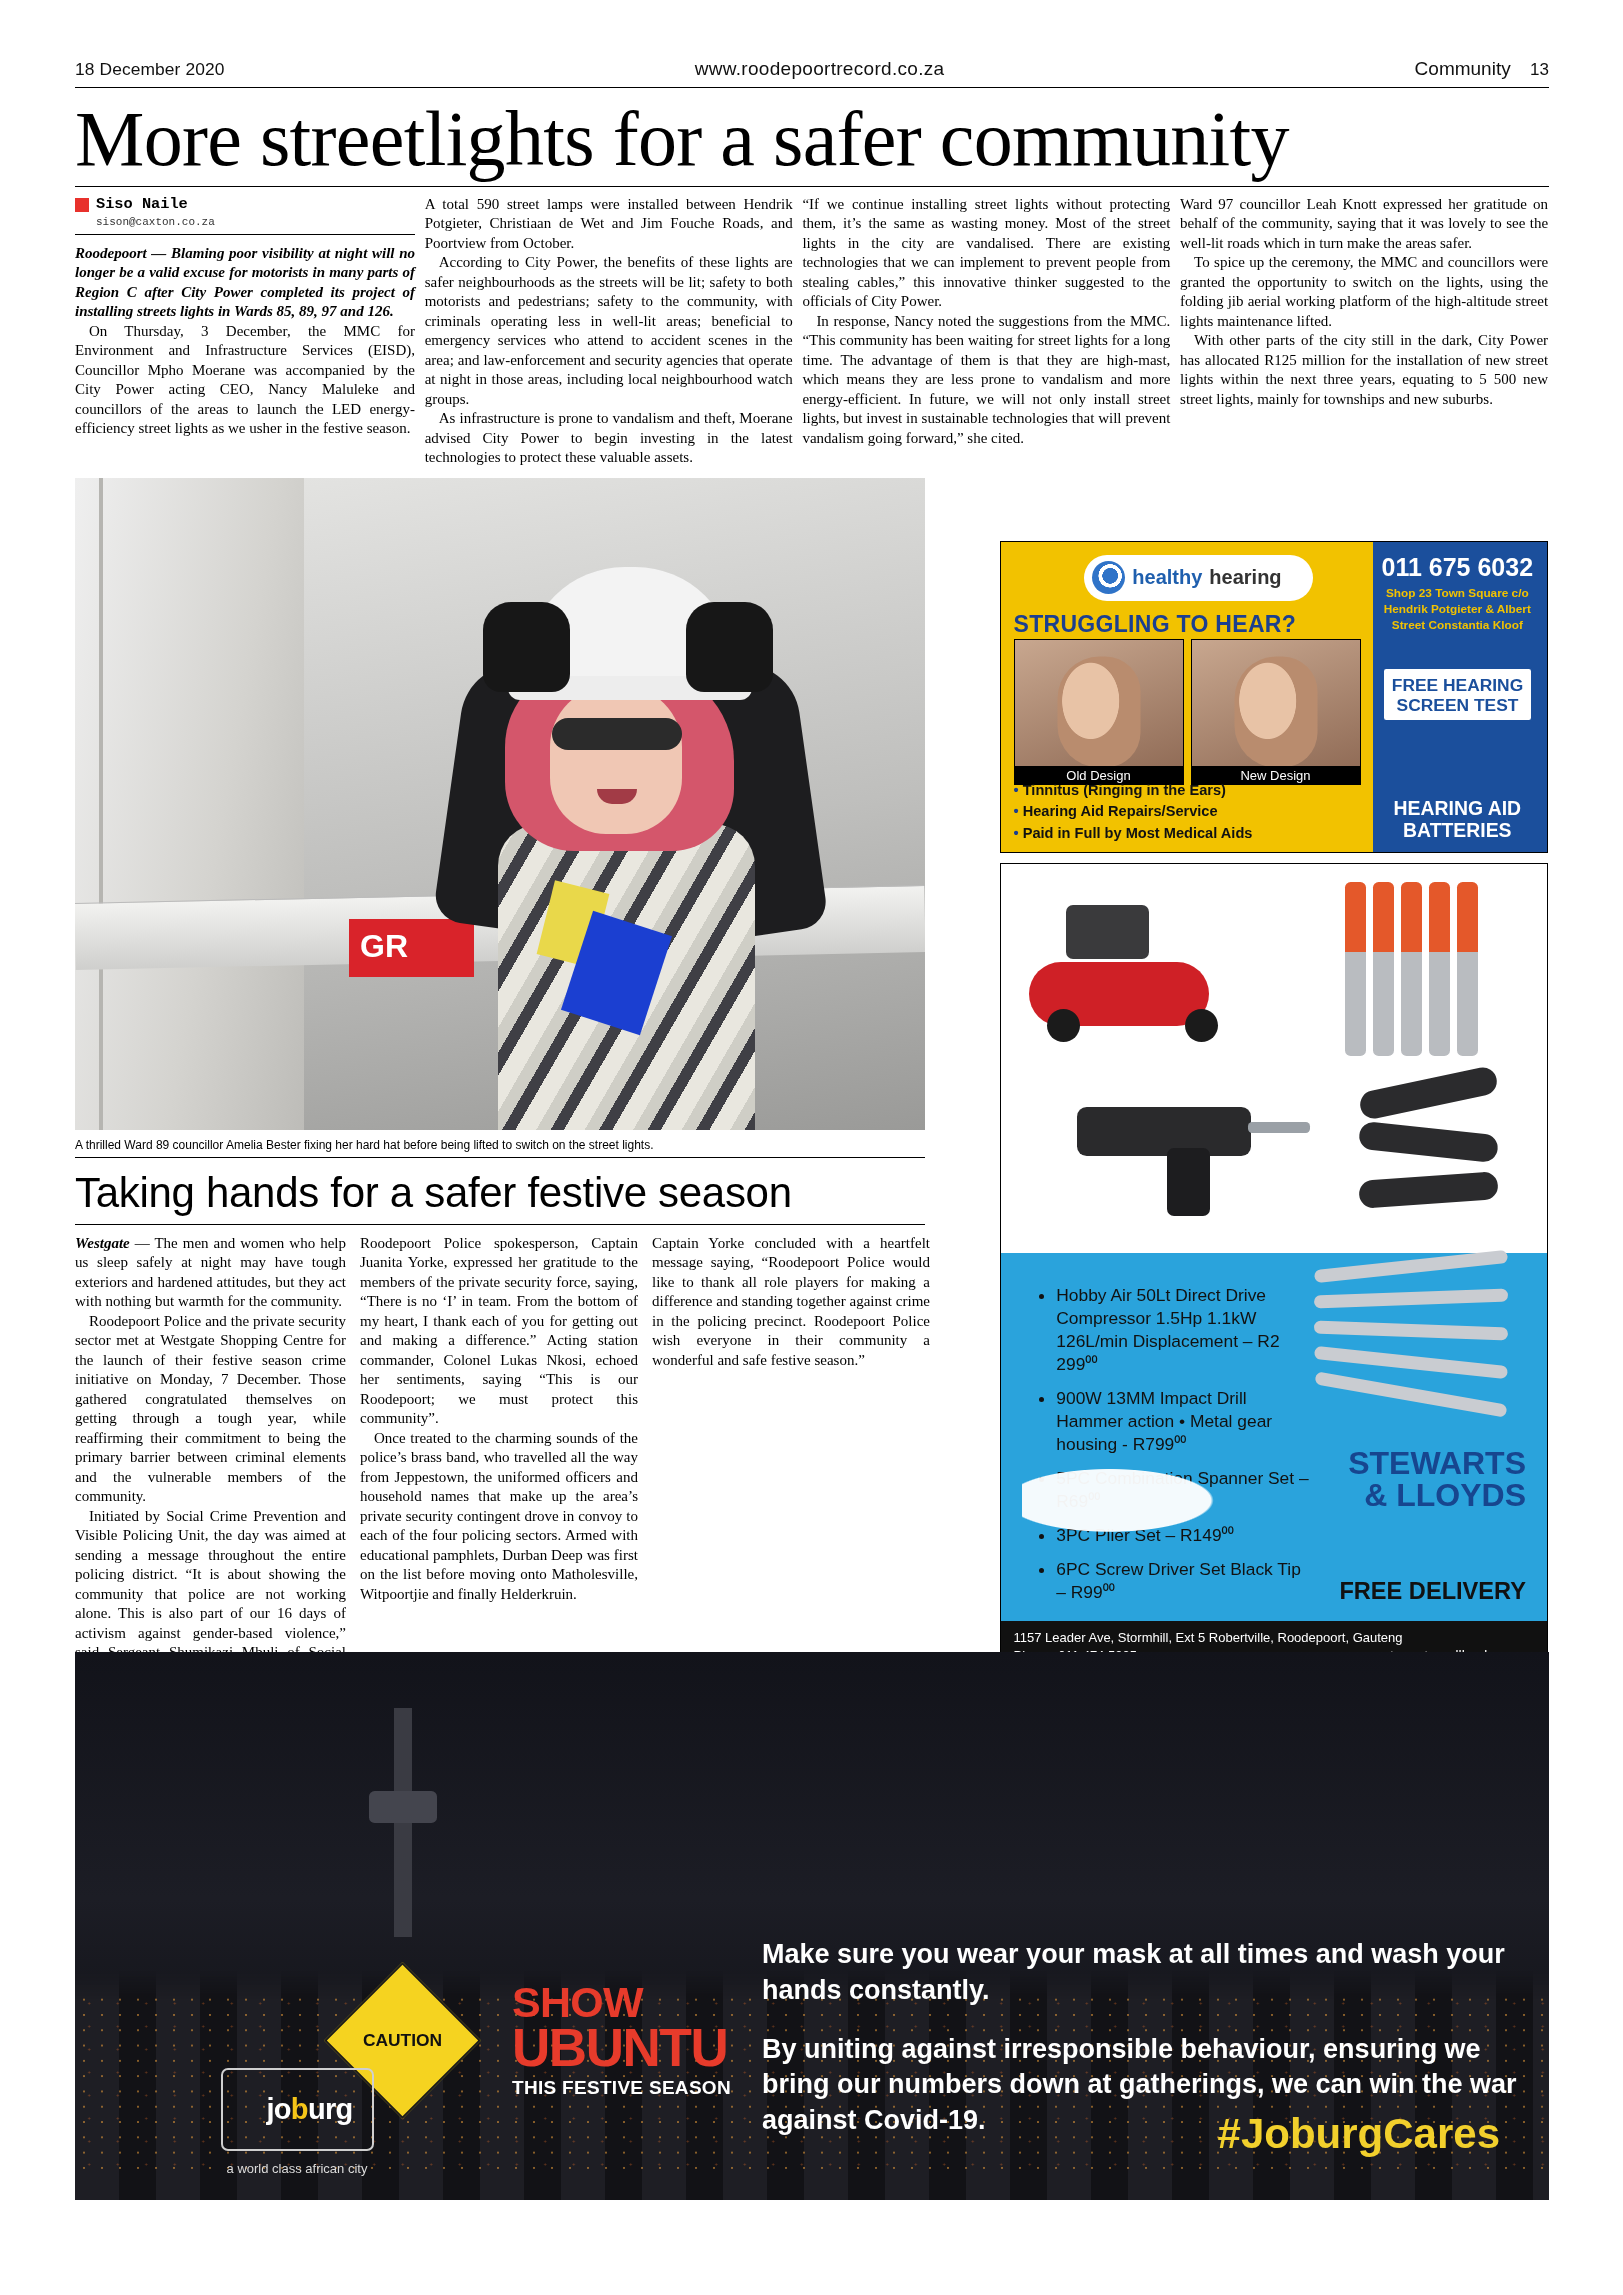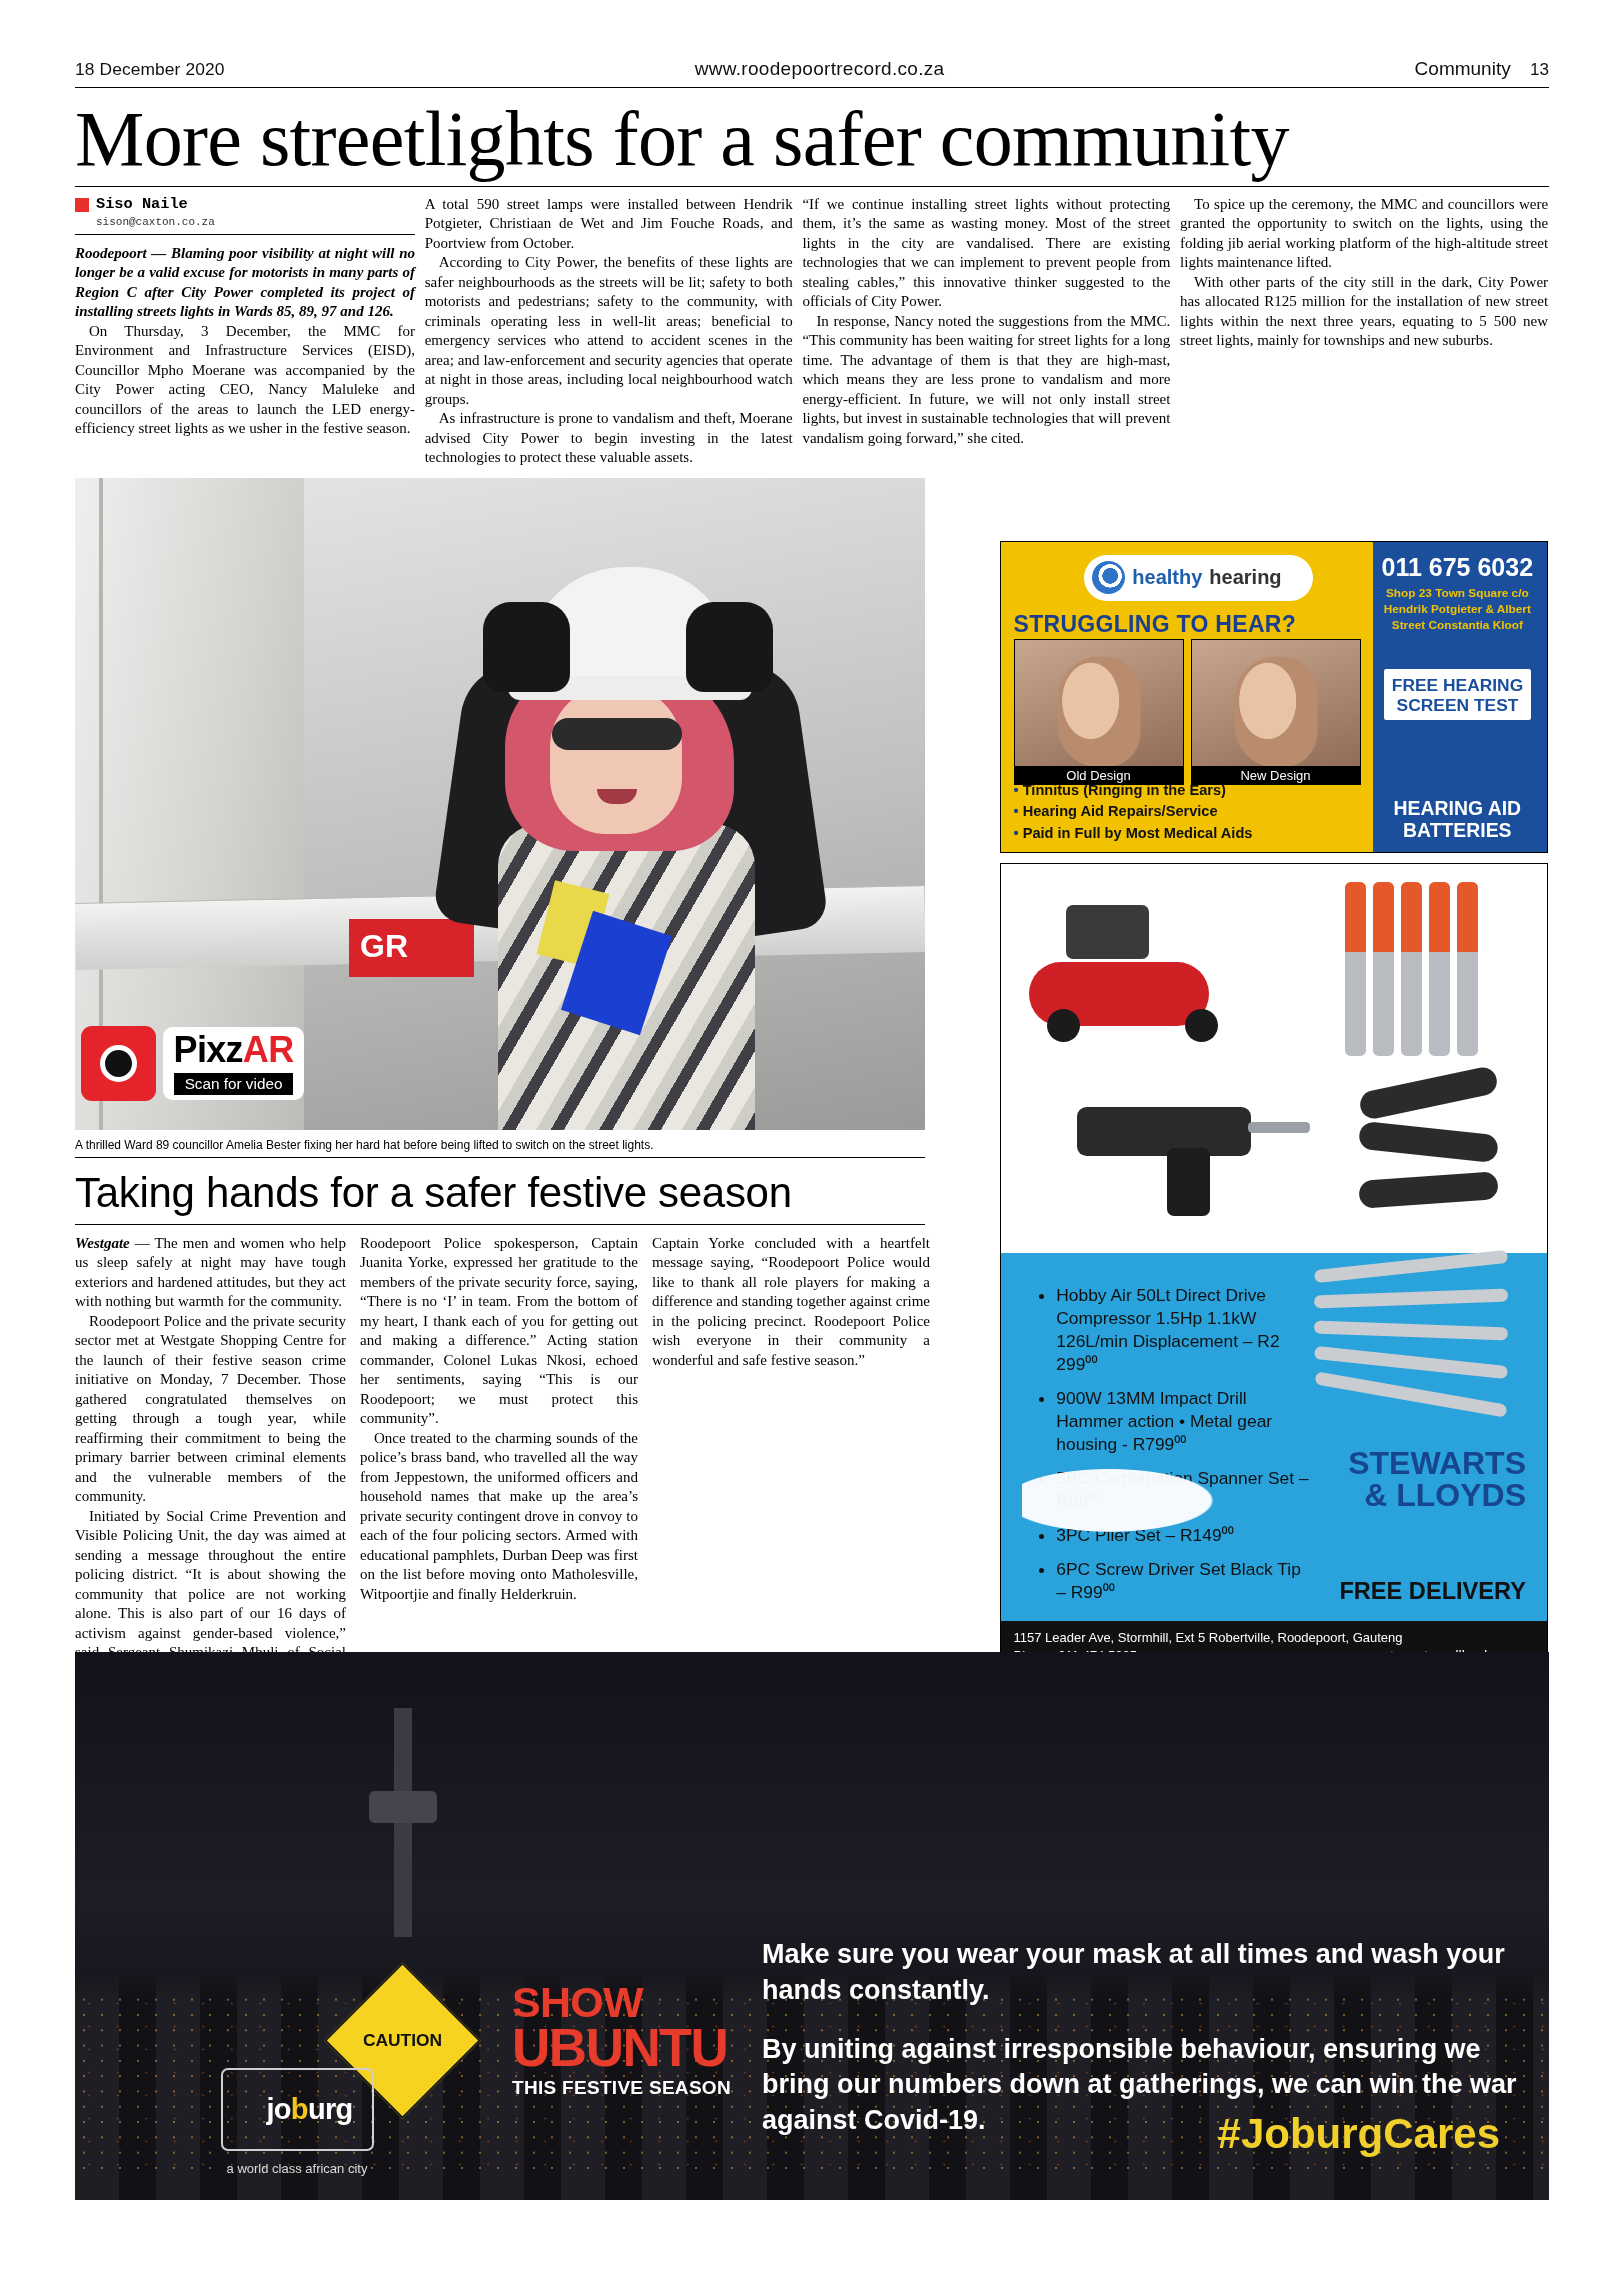--- a/index.html
+++ b/index.html
@@ -493,20 +493,21 @@
         <p>According to City Power, the benefits of these lights are safer neighbourhoods as the streets will be lit; safety to both motorists and pedestrians; safety to the community, with criminals operating less in well-lit areas; beneficial to emergency services who attend to accident scenes in the area; and law-enforcement and security agencies that operate at night in those areas, including local neighbourhood watch groups.</p>
         <p>As infrastructure is prone to vandalism and theft, Moerane advised City Power to begin investing in the latest technologies to protect these valuable assets.</p>
       </div>
 
       <div class="col">
         <p class="noindent">“If we continue installing street lights without protecting them, it’s the same as wasting money. Most of the street lights in the city are vandalised. There are existing technologies that we can implement to prevent people from stealing cables,” this innovative thinker suggested to the officials of City Power.</p>
         <p>In response, Nancy noted the suggestions from the MMC. “This community has been waiting for street lights for a long time. The advantage of them is that they are high-mast, which means they are less prone to vandalism and more energy-efficient. In future, we will not only install street lights, but invest in sustainable technologies that will prevent vandalism going forward,” she cited.</p>
       </div>
 
       <div class="col">
+        <p class="noindent">Ward 97 councillor Leah Knott expressed her gratitude on behalf of the community, saying that it was lovely to see the well-lit roads which in turn make the areas safer.</p>
         <p>To spice up the ceremony, the MMC and councillors were granted the opportunity to switch on the lights, using the folding jib aerial working platform of the high-altitude street lights maintenance lifted.</p>
         <p>With other parts of the city still in the dark, City Power has allocated R125 million for the installation of new street lights within the next three years, equating to 5 500 new street lights, mainly for townships and new suburbs.</p>
       </div>
     </div>
 
     <div class="photo-wrap">
       <div class="photo">
         <div class="ph-bg"></div>
         <div class="ph-wall"></div>
         <div class="ph-beam"></div>
@@ -521,29 +522,20 @@
           <div class="ph-blue"></div>
           <div class="ph-hair"></div>
           <div class="ph-face"></div>
           <div class="ph-glass"></div>
           <div class="ph-mouth"></div>
           <div class="ph-helmet"></div>
           <div class="ph-gloveL"></div>
           <div class="ph-gloveR"></div>
         </div>
 
-        <div class="pixz">
-          <div class="cam">
-              <div class="lens"></div>
-            </div>
-          <div class="txtbox">
-            <div class="brand"><span>Pixz</span><i>AR</i></div>
-            <div class="scan">Scan for video</div>
-          </div>
-        </div>
       </div>
       <div class="caption">A thrilled Ward 89 councillor Amelia Bester fixing her hard hat before being lifted to switch on the street lights.</div>
     </div>
 
     <h2 class="sub-headline">Taking hands for a safer festive season</h2>
     <div class="rule-sub"></div>
 
     <div class="cols3">
       <div class="col">
         <p class="noindent"><span class="place">Westgate</span> <span>— The men and women who help us sleep safely at night may have tough exteriors and hardened attitudes, but they act with nothing but warmth for the community.</span></p>

